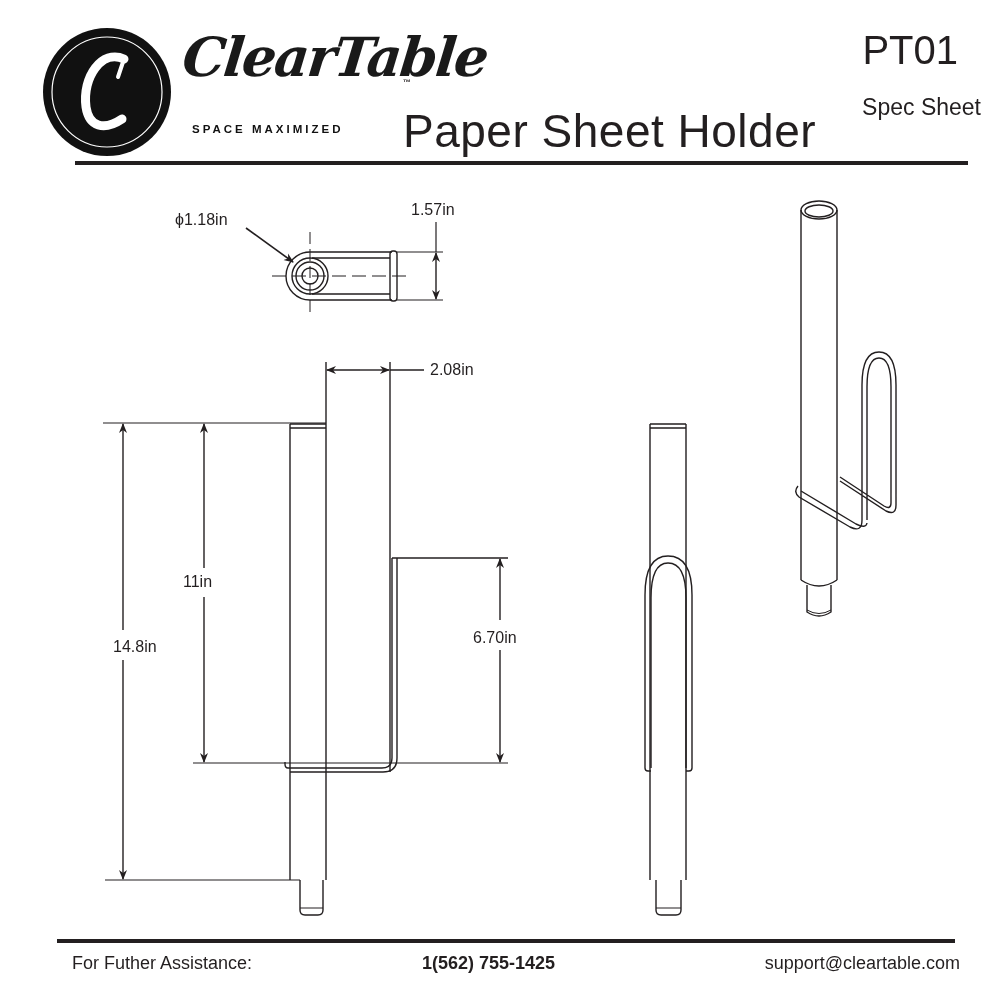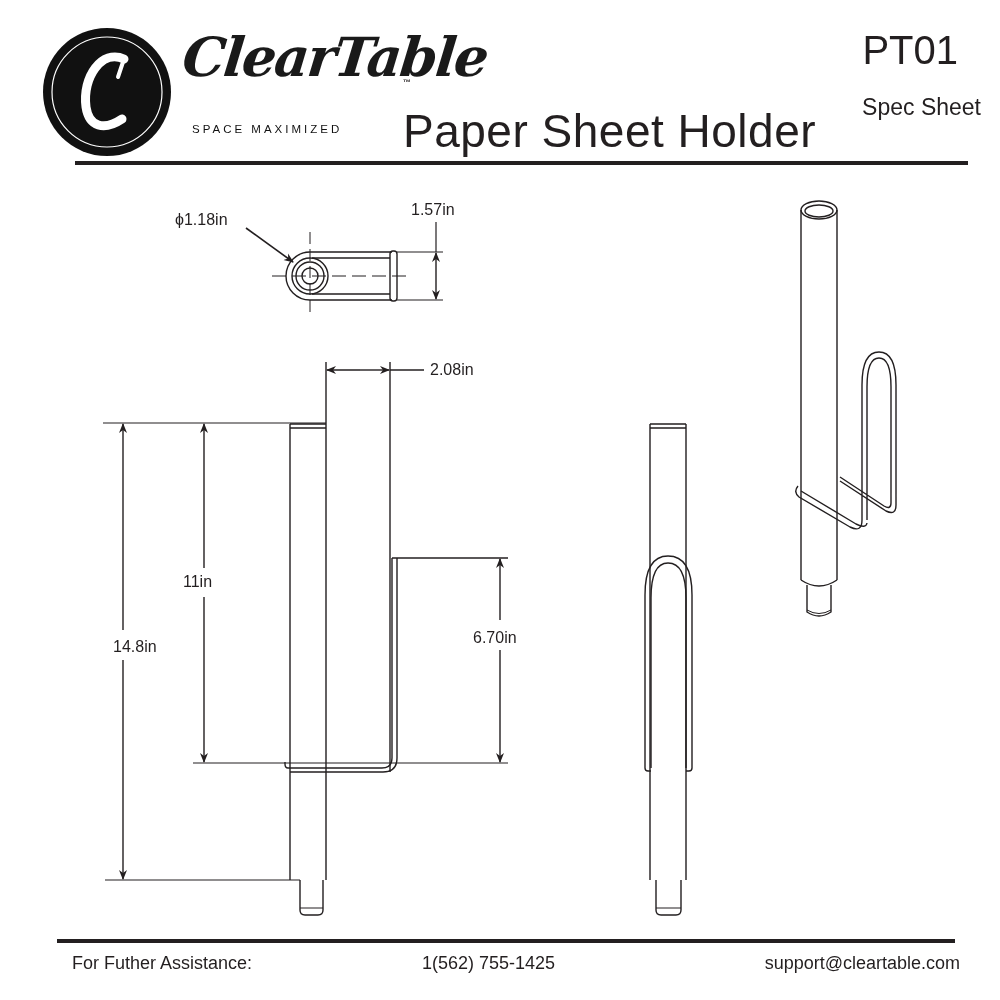--- a/index.html
+++ b/index.html
@@ -3,29 +3,29 @@
 <meta charset="utf-8">
 <style>
   html, body { margin:0; padding:0; background:#fff; }
   body { width:1000px; height:1000px; position:relative; overflow:hidden;
          font-family: "Liberation Sans", "DejaVu Sans", sans-serif; color:#231f20; }
   .abs { position:absolute; }
   #logo-mark { left:42px; top:27px; width:130px; height:130px; }
   #brand { left:183px; top:30px; font-family:"DejaVu Serif", serif; font-style:italic; font-weight:bold;
            font-size:54px; letter-spacing:-2px; color:#1a1a1a; line-height:1; transform:skewX(-6deg); }
   #tm { left:403px; top:78px; font-size:8px; font-weight:bold; }
-  #tagline { left:192px; top:123px; font-size:11.5px; font-weight:normal; letter-spacing:3px; color:#111;text-align:center; }
+  #tagline { left:192px; top:123px; font-size:11.5px; font-weight:bold; letter-spacing:3px; color:#111;text-align:center; }
   #title { left:403px; top:108px; font-size:46px; line-height:1; letter-spacing:0.5px; color:#231f20; }
   #code { right:42px; top:30px; font-size:40px; line-height:1; text-align:left; }
   #subtitle { right:19px; top:84px; font-size:23px; line-height:1; text-align:right;margin-top:12px; }
   #top-rule { left:75px; top:161px; width:893px; height:4px; background:#231f20; }
   #bottom-rule { left:57px; top:939px; width:898px; height:4px; background:#231f20; }
   .foot { top:953px; font-size:18px; line-height:1.2; }
   #foot-label { left:72px; }
-  #foot-phone { left:422px; }
+  #foot-phone { left:422px;font-weight:bold; }
   #foot-email { right:40px; text-align:center; }
   .dim { font-size:16px; line-height:1; color:#231f20; }
   svg.drawing { position:absolute; left:0; top:0; }
 </style>
 </head>
 <body>
 
 <svg id="logo-mark" class="abs" viewBox="0 0 130 130">
   <circle cx="65" cy="65" r="64" fill="#111"></circle>
   <circle cx="65" cy="65" r="55" fill="none" stroke="#fff" stroke-width="1.2"></circle>

